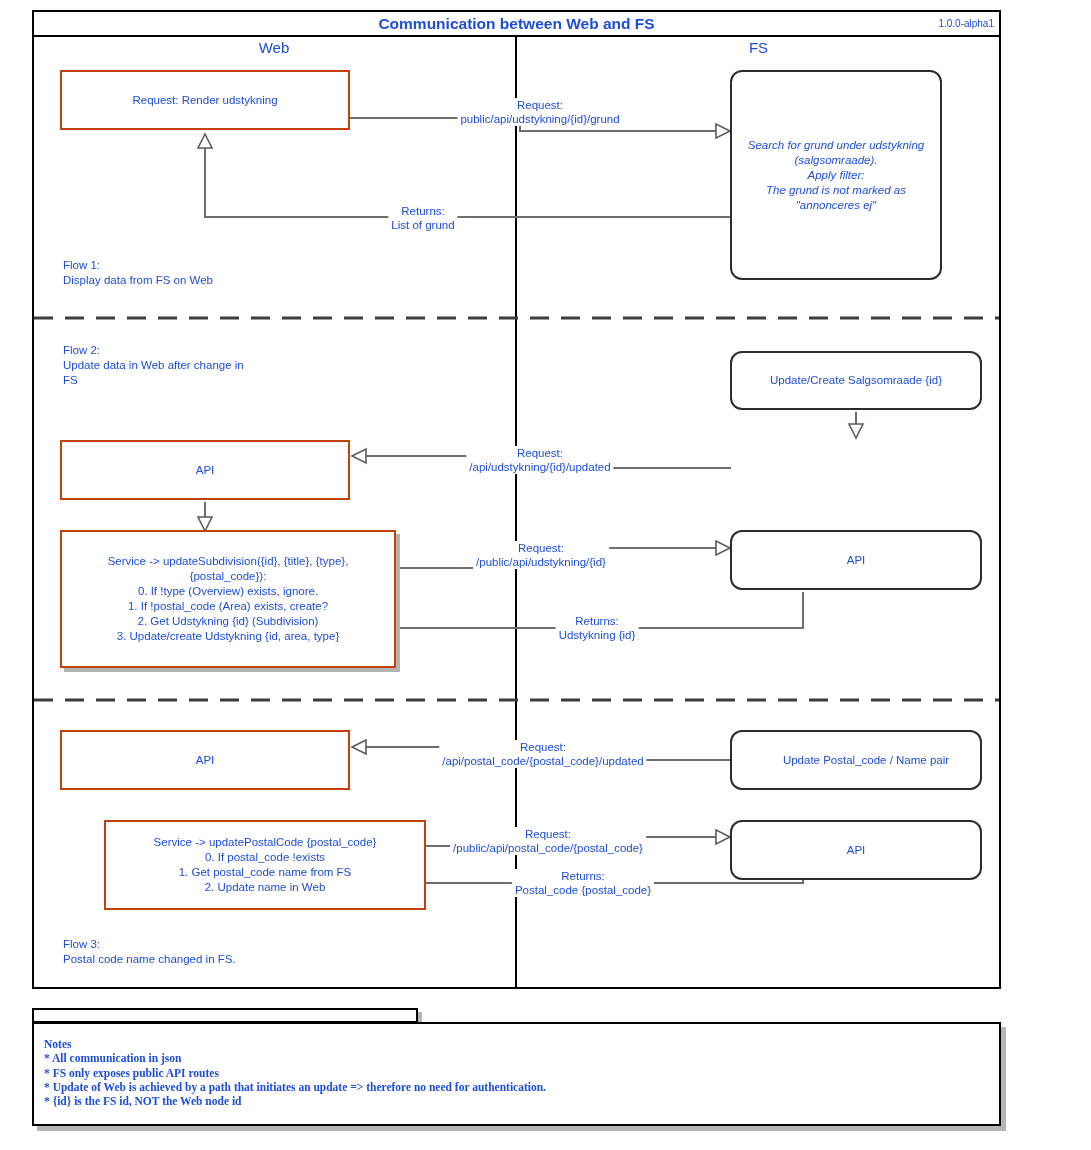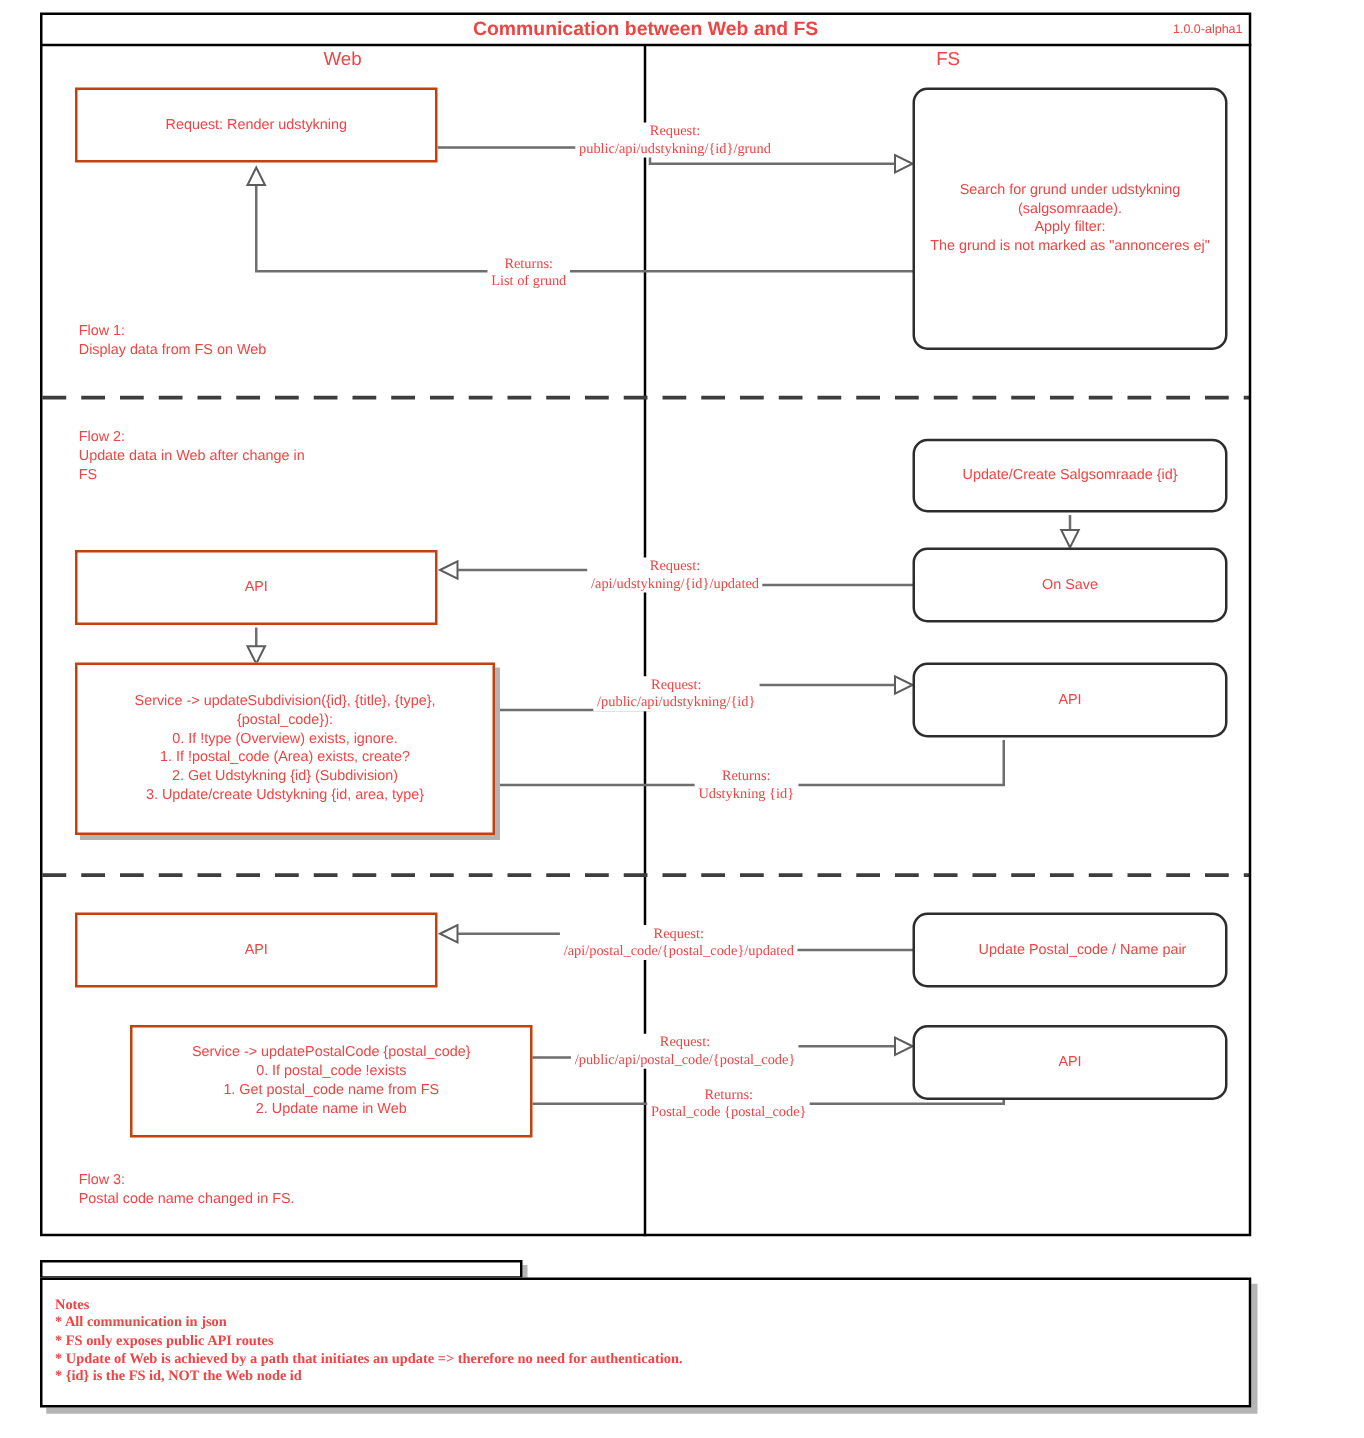--- a/index.html
+++ b/index.html
@@ -1,18 +1,18 @@
 <!DOCTYPE html>
 <html><head>
 <meta charset="utf-8">
 <style>
   html,body{margin:0;padding:0;background:#ffffff;}
   #stage{
     position:relative;width:1091px;height:1150px;background:#ffffff;
-    font-family:"Liberation Sans",sans-serif;color:#ef4444;overflow:hidden;
+    font-family:"Liberation Sans",sans-serif;color:#1d4ed8;overflow:hidden;
   }
   .abs{position:absolute;}
   svg.layer{position:absolute;left:0;top:0;pointer-events:none;}
   
   .outer-frame{left:32px;top:10px;width:969px;height:979px;border:2px solid #000;box-sizing:border-box;background:transparent;}
   .title-text{left:32px;top:12px;width:969px;text-align:center;font-size:15.5px;font-weight:bold;line-height:24px;}
   .version-text{left:700px;top:16px;width:294px;text-align:right;font-size:10px;line-height:16px;}
   .col-label{top:38px;text-align:center;font-size:15px;line-height:20px;}
   .col-web{left:32px;width:484px;}
   .col-fs{left:516px;width:485px;}
@@ -20,21 +20,21 @@
   .node{
     box-sizing:border-box;background:#fff;display:flex;align-items:center;justify-content:center;
     text-align:center;font-size:11.5px;line-height:15px;white-space:pre-line;padding:2px 6px;
   }
   .rect-node{border:2px solid #c2410c;}
   .round-node{border:2px solid #2d2d2d;border-radius:12px;}
   .shadowed{box-shadow:4px 4px 0 0 #b3b3b3;}
   
   .edge-label{
     transform:translate(-50%,-50%);background:#fff;text-align:center;font-size:11.5px;
-    line-height:14px;white-space:pre-line;padding:0 3px;font-family:Liberation Serif, serif;
+    line-height:14px;white-space:pre-line;padding:0 3px;
   }
   
   .flow-note{font-size:11.5px;line-height:15px;white-space:pre-line;}
   
   .notes-tab{left:32px;top:1008px;width:386px;height:15px;border:2px solid #000;box-sizing:border-box;background:#fff;box-shadow:4px 4px 0 0 #b5b5b5;}
   .notes-box{left:32px;top:1022px;width:969px;height:104px;border:2px solid #000;box-sizing:border-box;background:#fff;box-shadow:5px 5px 0 0 #b5b5b5;}
   .notes-text{left:44px;top:1037px;width:940px;font-size:11.5px;font-weight:bold;line-height:14.3px;white-space:pre-line;font-family:Liberation Serif, serif;}
   .conn{stroke:#6e6e6e;stroke-width:2;fill:none;}
   .arrowhead{fill:#ffffff;stroke:#5c5c5c;stroke-width:1.6;}
   .hardline{stroke:#000;stroke-width:2;}
@@ -105,28 +105,27 @@
   </svg>
 
   <div class="abs outer-frame"></div>
 
   <div class="abs title-text">Communication between Web and FS</div>
   <div class="abs version-text">1.0.0-alpha1</div>
   <div class="abs col-label col-web">Web</div>
   <div class="abs col-label col-fs">FS</div>
 
   <div class="abs node rect-node" style="left:60px;top:70px;width:290px;height:60px;">Request: Render udstykning</div>
-  <div class="abs node round-node" style="left:730px;top:70px;width:252px;height:210px;">Search for grund under udstykning
+  <div class="abs node round-node" style="left:730px;top:70px;width:212px;height:210px;font-style:italic;">Search for grund under udstykning
 (salgsomraade).
 Apply filter:
 The grund is not marked as "annonceres ej"</div>
 
   <div class="abs node rect-node" style="left:60px;top:440px;width:290px;height:60px;">API</div>
   <div class="abs node round-node" style="left:730px;top:351px;width:252px;height:59px;">Update/Create Salgsomraade {id}</div>
-  <div class="abs node round-node" style="left:730px;top:438px;width:252px;height:60px;">On Save</div>
   <div class="abs node rect-node shadowed" style="left:60px;top:530px;width:336px;height:138px;">Service -&gt; updateSubdivision({id}, {title}, {type},
 {postal_code}):
 0. If !type (Overview) exists, ignore.
 1. If !postal_code (Area) exists, create?
 2. Get Udstykning {id} (Subdivision)
 3. Update/create Udstykning {id, area, type}</div>
   <div class="abs node round-node" style="left:730px;top:530px;width:252px;height:60px;">API</div>
 
   <div class="abs node rect-node" style="left:60px;top:730px;width:290px;height:60px;">API</div>
   <div class="abs node round-node" style="left:730px;top:730px;width:252px;height:60px;padding-left:26px;">Update Postal_code / Name pair</div>

